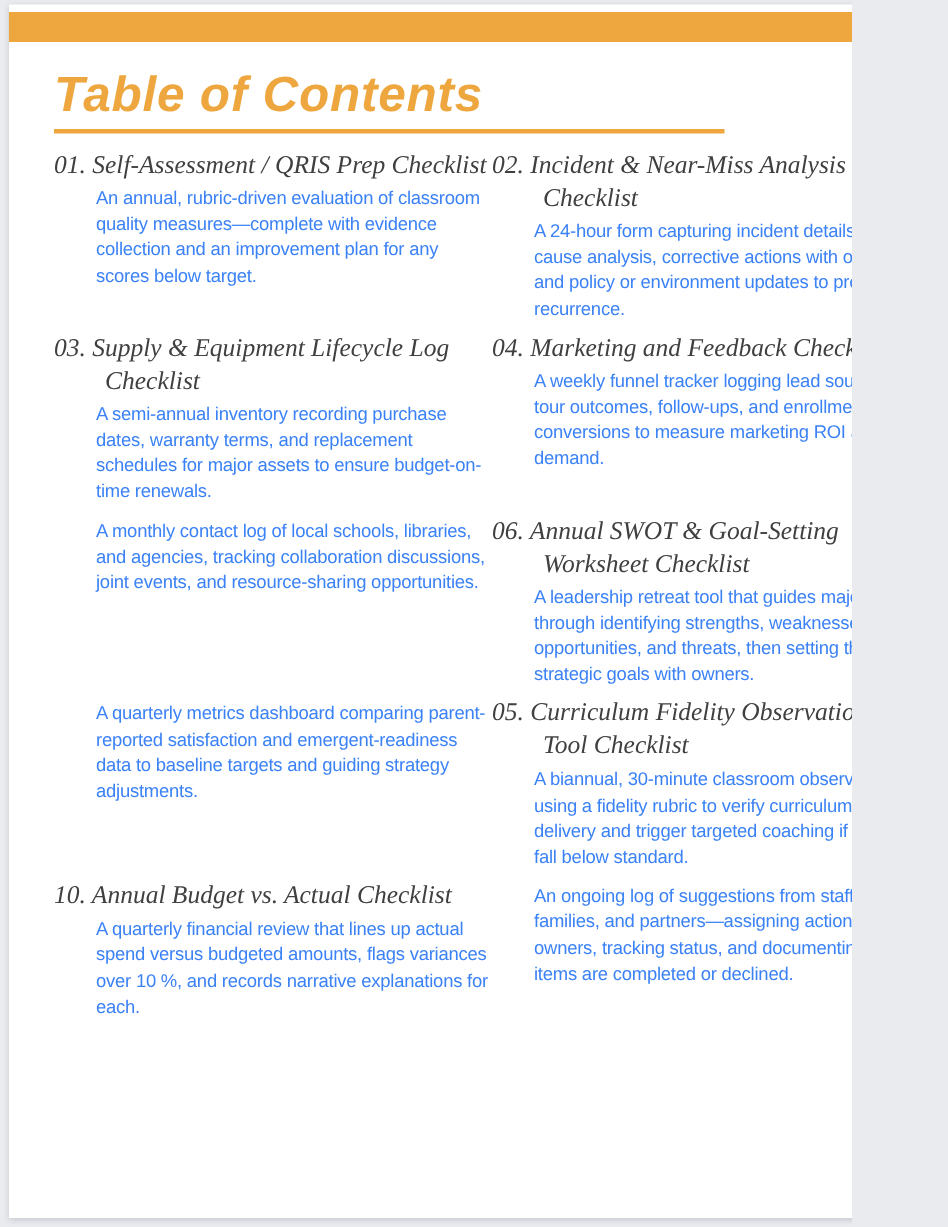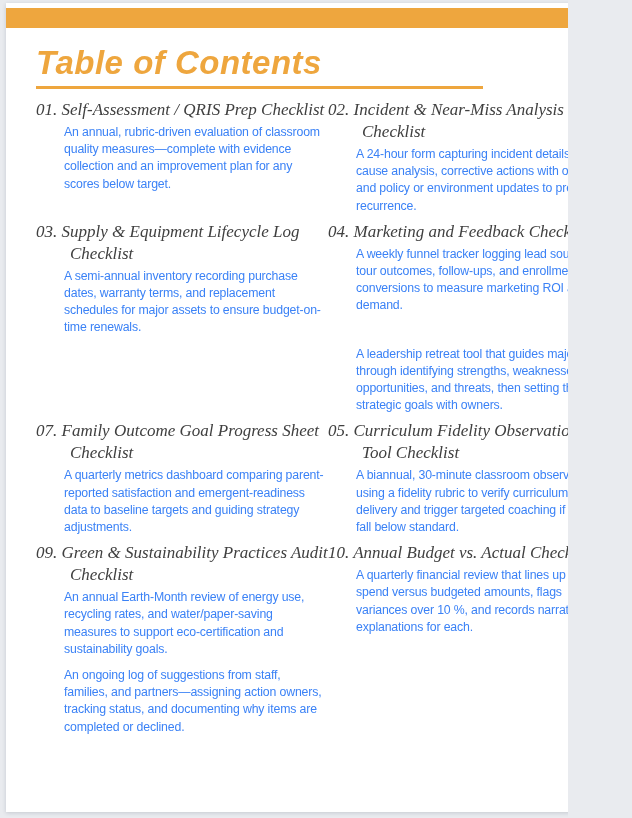--- a/index.html
+++ b/index.html
@@ -99,40 +99,37 @@
           <p class="item-title"><span>03.</span> <span>Supply &amp; Equipment Lifecycle Log Checklist</span></p>
           <p class="item-desc">A semi-annual inventory recording purchase dates, warranty terms, and replacement schedules for major assets to ensure budget-on-time renewals.</p>
         </div>
 
         <div class="item">
           <p class="item-title"><span>04.</span> <span>Marketing and Feedback Checklist</span></p>
           <p class="item-desc">A weekly funnel tracker logging lead sources, tour outcomes, follow-ups, and enrollment conversions to measure marketing ROI and demand.</p>
         </div>
 
         <div class="item">
+          <p class="item-desc">A monthly contact log of local schools, libraries, and agencies, tracking collaboration discussions, joint events, and resource-sharing opportunities.</p>
         </div>
 
         <div class="item">
+          <p class="item-title"><span>06.</span> <span>Annual SWOT &amp; Goal-Setting Worksheet Checklist</span></p>
           <p class="item-desc">A leadership retreat tool that guides major through identifying strengths, weaknesses, opportunities, and threats, then setting three strategic goals with owners.</p>
         </div>
 
         <div class="item">
-          <p class="item-title"><span>07.</span> <span>Family Outcome Goal Progress Sheet Checklist</span></p>
           <p class="item-desc">A quarterly metrics dashboard comparing parent-reported satisfaction and emergent-readiness data to baseline targets and guiding strategy adjustments.</p>
         </div>
 
         <div class="item">
           <p class="item-title"><span>05.</span> <span>Curriculum Fidelity Observation Tool Checklist</span></p>
           <p class="item-desc">A biannual, 30-minute classroom observation using a fidelity rubric to verify curriculum delivery and trigger targeted coaching if scores fall below standard.</p>
         </div>
 
-        <div class="item">
-          <p class="item-title"><span>09.</span> <span>Green &amp; Sustainability Practices Audit Checklist</span></p>
-          <p class="item-desc">An annual Earth-Month review of energy use, recycling rates, and water/paper-saving measures to support eco-certification and sustainability goals.</p>
-        </div>
 
         <div class="item">
           <p class="item-title"><span>10.</span> <span>Annual Budget vs. Actual Checklist</span></p>
           <p class="item-desc">A quarterly financial review that lines up actual spend versus budgeted amounts, flags variances over 10 %, and records narrative explanations for each.</p>
         </div>
 
         <div class="item">
           <p class="item-desc">An ongoing log of suggestions from staff, families, and partners—assigning action owners, tracking status, and documenting why items are completed or declined.</p>
         </div>
 

